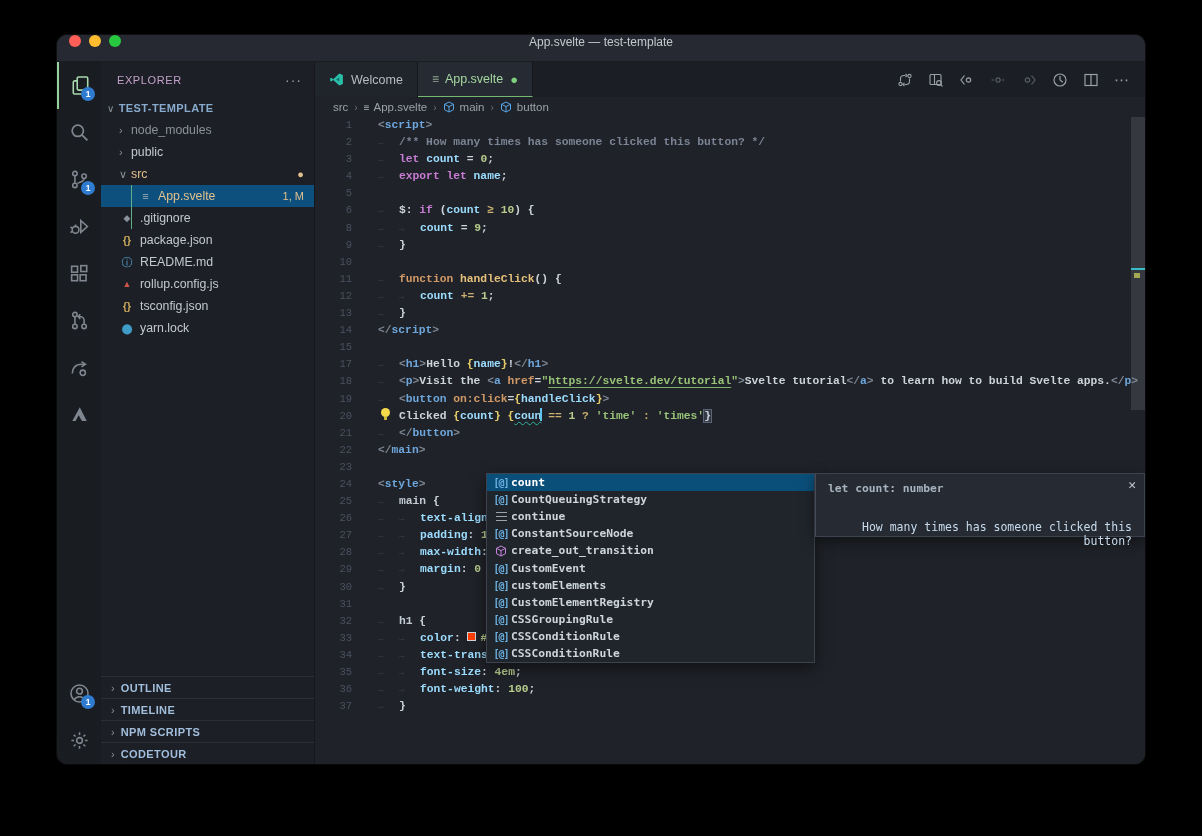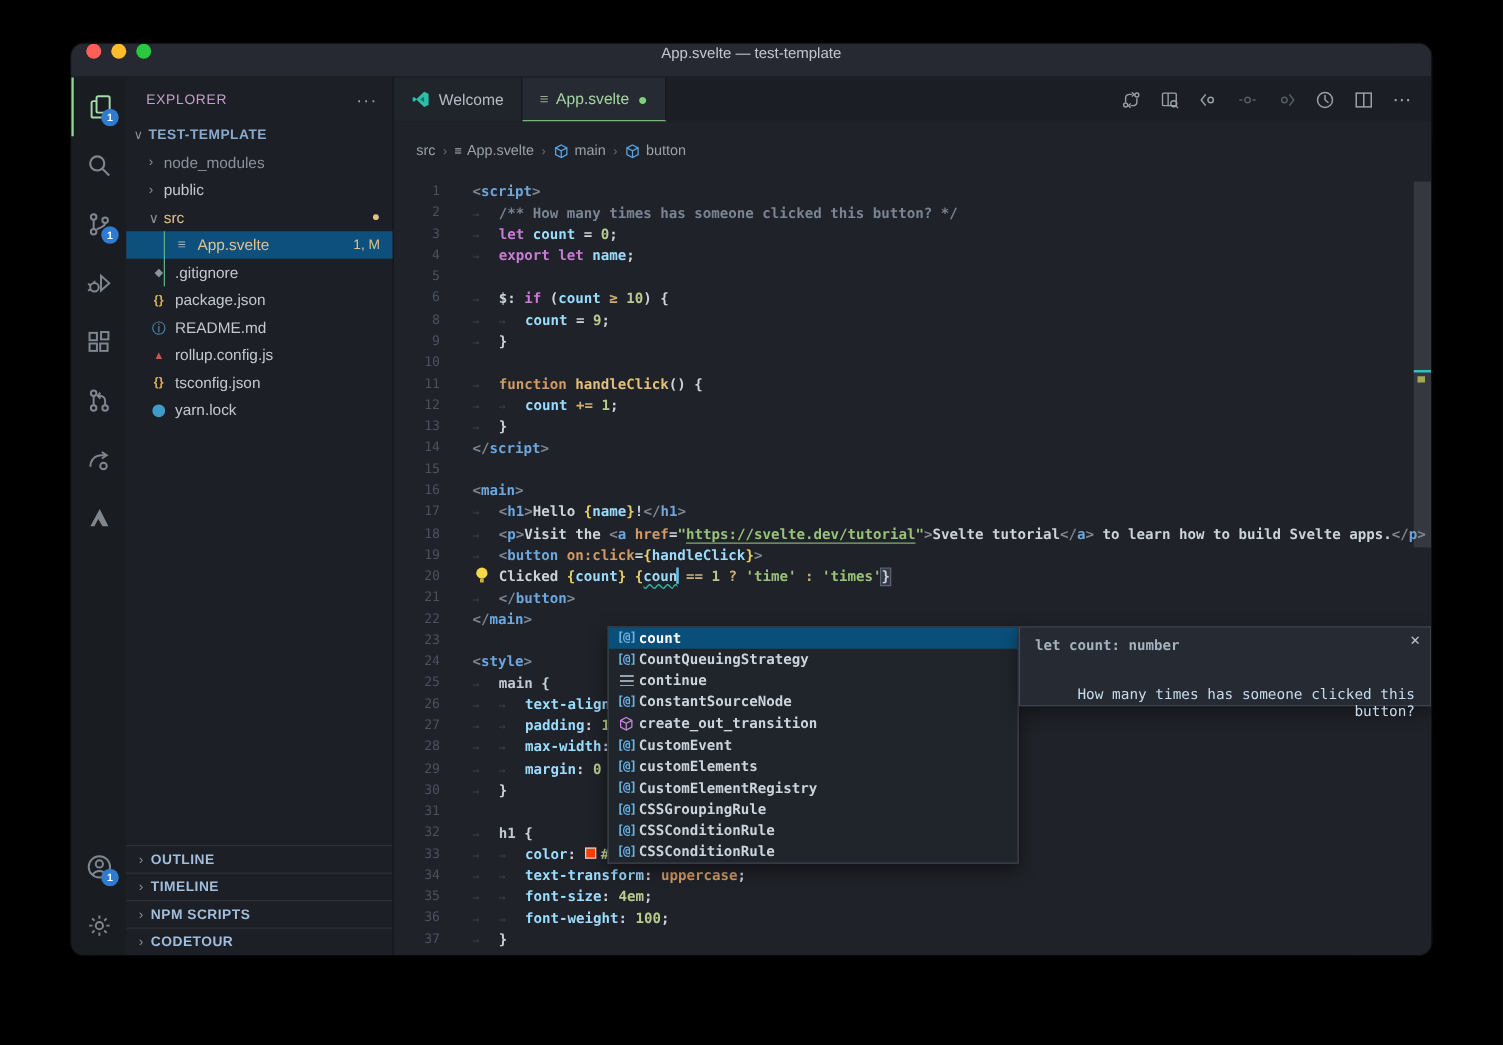--- a/index.html
+++ b/index.html
@@ -44,21 +44,21 @@
   .icon-info{color:#57a8d8;font-size:11px;}
   .icon-rollup{color:#d0544a;font-size:9px;}
   .icon-yarn{color:#3f9cc9;font-size:10px;}
   .icon-git{color:#8b939c;font-size:9px;}
   .icon-svelte{color:#aab3ba;font-size:11px;letter-spacing:-1px;}
   .sb-sections{margin-top:auto;}
   .sb-section{height:22px;display:flex;align-items:center;border-top:1px solid #2b2f37;padding-left:10px;cursor:pointer;}
   .sb-section .chev{color:#8a919b;font-size:11px;margin-right:6px;}
   .sb-section .slbl{color:#a2bedd;font-size:11px;font-weight:bold;letter-spacing:.4px;}
   
-  .editor{flex:1;display:flex;flex-direction:column;min-width:0;background:#1f2228;gap:14px;}
+  .editor{flex:1;display:flex;flex-direction:column;min-width:0;background:#1f2228;}
   .tabbar{height:35px;background:#1b1e24;display:flex;align-items:stretch;flex:none;}
   .tab{display:flex;align-items:center;gap:7px;padding:0 14px;font-size:12.5px;color:#b6bcc4;background:#20242b;
     border-right:1px solid #15171c;cursor:pointer;}
   .tab svg{width:15px;height:15px;}
   .tab.active{background:#262b33;color:#a5d6a0;border-bottom:1.5px solid #74b873;}
   .tab .dirty{color:#7fcf7f;font-size:13px;line-height:1;}
   .tab .ticon{color:#93a893;font-size:12px;letter-spacing:-1px;}
   .tb-actions{margin-left:auto;display:flex;align-items:center;gap:9px;padding-right:12px;}
   .tb-btn{width:22px;height:22px;display:flex;align-items:center;justify-content:center;color:#9aa0a8;cursor:pointer;}
   .tb-btn svg{width:16px;height:16px;}
@@ -66,21 +66,21 @@
   .tb-btn.more{font-size:15px;letter-spacing:1px;}
   .breadcrumb{height:20px;display:flex;align-items:center;padding-left:18px;font-size:11.5px;color:#9aa1ab;gap:6px;flex:none;}
   .breadcrumb .bsep{color:#6a7077;font-size:10px;}
   .breadcrumb .bitem{display:flex;align-items:center;gap:5px;cursor:pointer;}
   .breadcrumb .cube{color:#58a6e8;display:inline-flex;}
   .breadcrumb .cube svg{width:12px;height:12px;}
   .breadcrumb .bic{color:#aab3ba;font-size:10px;letter-spacing:-1px;}
   
   .codearea{position:relative;flex:1;overflow:hidden;font-family:"DejaVu Sans Mono","Liberation Mono",monospace;}
   .annotation{height:14px;line-height:14px;margin-left:63px;font-size:10px;color:#6f7783;font-family:"Liberation Sans",sans-serif;}
-  .cl{height:17.1px;line-height:17.1px;white-space:pre;font-size:11.3px;font-weight:bold;}
+  .cl{height:17.1px;line-height:17.1px;white-space:pre;font-size:11.3px;font-weight:bold;font-family:Liberation Mono, monospace;}
   .cl .ln{display:inline-block;width:63px;padding-right:26px;text-align:right;color:#4a5160;font-weight:normal;font-size:10.5px;vertical-align:top;}
   .tk-tab{display:inline-block;width:21px;color:#3a414c;font-size:9px;font-weight:normal;}
   .tk-tag{color:#6ea7dd;}
   .tk-pun{color:#7d8794;}
   .tk-plain{color:#ccd3db;}
   .tk-kw{color:#c77dd4;}
   .tk-kwo{color:#d19a66;}
   .tk-fn{color:#e5c07b;}
   .tk-fno{color:#e08e5f;}
   .tk-var{color:#9cdcfe;}
@@ -407,21 +407,20 @@
             <div class="cl"><span class="ln">5</span></div>
             <div class="cl"><span class="ln">6</span><span class="tk-tab">→</span><span class="tk-plain">$: </span><span class="tk-kw">if</span><span class="tk-plain"> (</span><span class="tk-var">count</span><span class="tk-op"> ≥ </span><span class="tk-num">10</span><span class="tk-plain">) {</span></div>
             <div class="cl"><span class="ln">8</span><span class="tk-tab">→</span><span class="tk-tab">→</span><span class="tk-var">count</span><span class="tk-eq"> = </span><span class="tk-num">9</span><span class="tk-plain">;</span></div>
             <div class="cl"><span class="ln">9</span><span class="tk-tab">→</span><span class="tk-plain">}</span></div>
             <div class="cl"><span class="ln">10</span></div>
             <div class="cl"><span class="ln">11</span><span class="tk-tab">→</span><span class="tk-kwo">function</span><span class="tk-plain"> </span><span class="tk-fn">handleClick</span><span class="tk-plain">() {</span></div>
             <div class="cl"><span class="ln">12</span><span class="tk-tab">→</span><span class="tk-tab">→</span><span class="tk-var">count</span><span class="tk-op"> += </span><span class="tk-num">1</span><span class="tk-plain">;</span></div>
             <div class="cl"><span class="ln">13</span><span class="tk-tab">→</span><span class="tk-plain">}</span></div>
             <div class="cl"><span class="ln">14</span><span class="tk-pun">&lt;/</span><span class="tk-tag">script</span><span class="tk-pun">&gt;</span></div>
             <div class="cl"><span class="ln">15</span></div>
-            <div class="cl"><span class="ln">16</span><span class="tk-pun">&lt;</span><span class="tk-tag">main</span><span class="tk-pun">&gt;</span></div>
             <div class="cl"><span class="ln">17</span><span class="tk-tab">→</span><span class="tk-pun">&lt;</span><span class="tk-tag">h1</span><span class="tk-pun">&gt;</span><span class="tk-plain">Hello </span><span class="tk-brace">{</span><span class="tk-var">name</span><span class="tk-brace">}</span><span class="tk-plain">!</span><span class="tk-pun">&lt;/</span><span class="tk-tag">h1</span><span class="tk-pun">&gt;</span></div>
             <div class="cl"><span class="ln">18</span><span class="tk-tab">→</span><span class="tk-pun">&lt;</span><span class="tk-tag">p</span><span class="tk-pun">&gt;</span><span class="tk-plain">Visit the </span><span class="tk-pun">&lt;</span><span class="tk-tag">a</span><span class="tk-plain"> </span><span class="tk-attr">href</span><span class="tk-eq">=</span><span class="tk-str">"</span><span class="tk-link">https://svelte.dev/tutorial</span><span class="tk-str">"</span><span class="tk-pun">&gt;</span><span class="tk-plain">Svelte tutorial</span><span class="tk-pun">&lt;/</span><span class="tk-tag">a</span><span class="tk-pun">&gt;</span><span class="tk-plain"> to learn how to build Svelte apps.</span><span class="tk-pun">&lt;/</span><span class="tk-tag">p</span><span class="tk-pun">&gt;</span></div>
             <div class="cl"><span class="ln">19</span><span class="tk-tab">→</span><span class="tk-pun">&lt;</span><span class="tk-tag">button</span><span class="tk-plain"> </span><span class="tk-attr">on:click</span><span class="tk-eq">=</span><span class="tk-brace">{</span><span class="tk-var">handleClick</span><span class="tk-brace">}</span><span class="tk-pun">&gt;</span></div>
             <div class="cl"><span class="ln">20</span><span class="bulb"></span><span class="tk-plain">Clicked </span><span class="tk-brace">{</span><span class="tk-var">count</span><span class="tk-brace">}</span><span class="tk-plain"> </span><span class="tk-brace">{</span><span class="tk-sq">coun</span><span class="caret"></span><span class="tk-op"> == </span><span class="tk-num">1</span><span class="tk-op"> ? </span><span class="tk-str">'time'</span><span class="tk-op"> : </span><span class="tk-str">'times'</span><span class="tk-bhl">}</span></div>
             <div class="cl"><span class="ln">21</span><span class="tk-tab">→</span><span class="tk-pun">&lt;/</span><span class="tk-tag">button</span><span class="tk-pun">&gt;</span></div>
             <div class="cl"><span class="ln">22</span><span class="tk-pun">&lt;/</span><span class="tk-tag">main</span><span class="tk-pun">&gt;</span></div>
             <div class="cl"><span class="ln">23</span></div>
             <div class="cl"><span class="ln">24</span><span class="tk-pun">&lt;</span><span class="tk-tag">style</span><span class="tk-pun">&gt;</span></div>
             <div class="cl"><span class="ln">25</span><span class="tk-tab">→</span><span class="tk-sel">main</span><span class="tk-plain"> {</span></div>
             <div class="cl"><span class="ln">26</span><span class="tk-tab">→</span><span class="tk-tab">→</span><span class="tk-prop">text-align</span><span class="tk-plain">: </span><span class="tk-val">center</span><span class="tk-plain">;</span></div>

